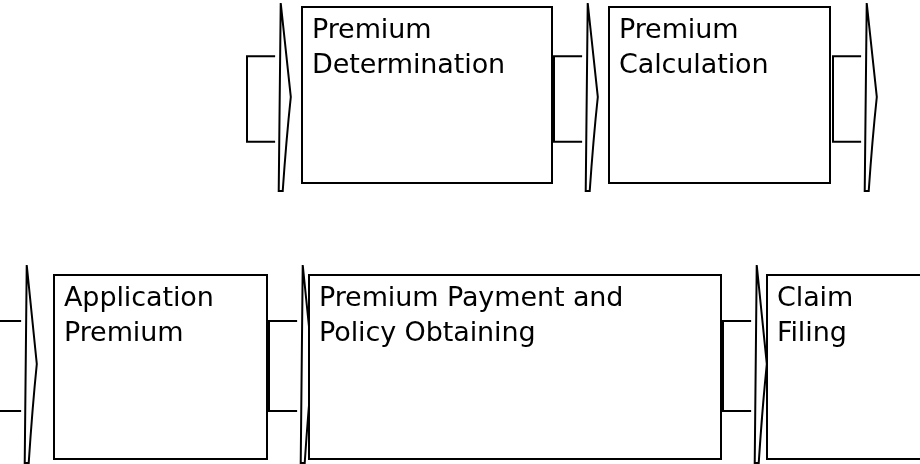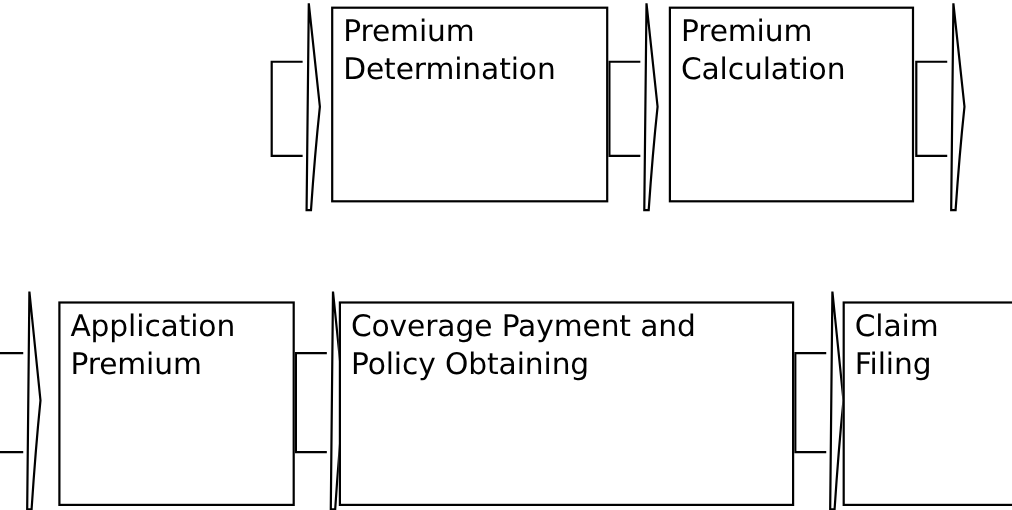--- a/index.html
+++ b/index.html
@@ -99,20 +99,20 @@
       <svg width="56" height="200" viewBox="0 0 56 200">
         <path class="arrow-stroke" d="M 29.12 56.99999999999999 L 1 56.99999999999999 L 1 147 L 29.12 147"></path>
         <path class="arrow-stroke" d="M 34.72 1 Q 40.264 55.00000000000001 44.800000000000004 100 Q 40.264 145 36.72 199 L 32.72 199 Z" fill="none"></path>
       </svg>
     </div>
     <div class="proc-box" style="left: 53px; top: 274px; width: 215px; height: 186px;">
       <div class="proc-label">Application
 Premium</div>
     </div>
     <div class="proc-box" style="left: 308px; top: 274px; width: 414px; height: 186px;">
-      <div class="proc-label">Coverage Payment and
+      <div class="proc-label">Premium Payment and
 Policy Obtaining</div>
     </div>
     <div class="proc-box" style="left: 766px; top: 274px; width: 160px; height: 186px;">
       <div class="proc-label">Claim
 Filing</div>
     </div>
   </div>
 
 </body></html>

